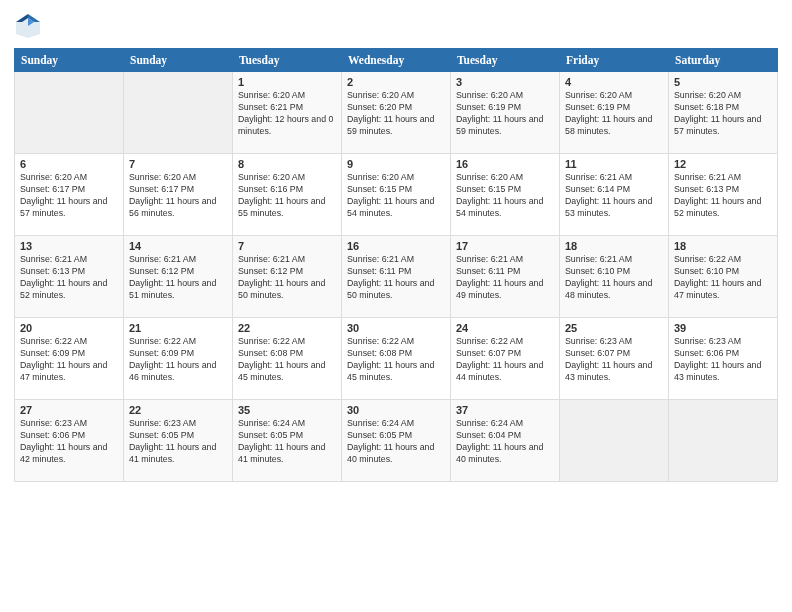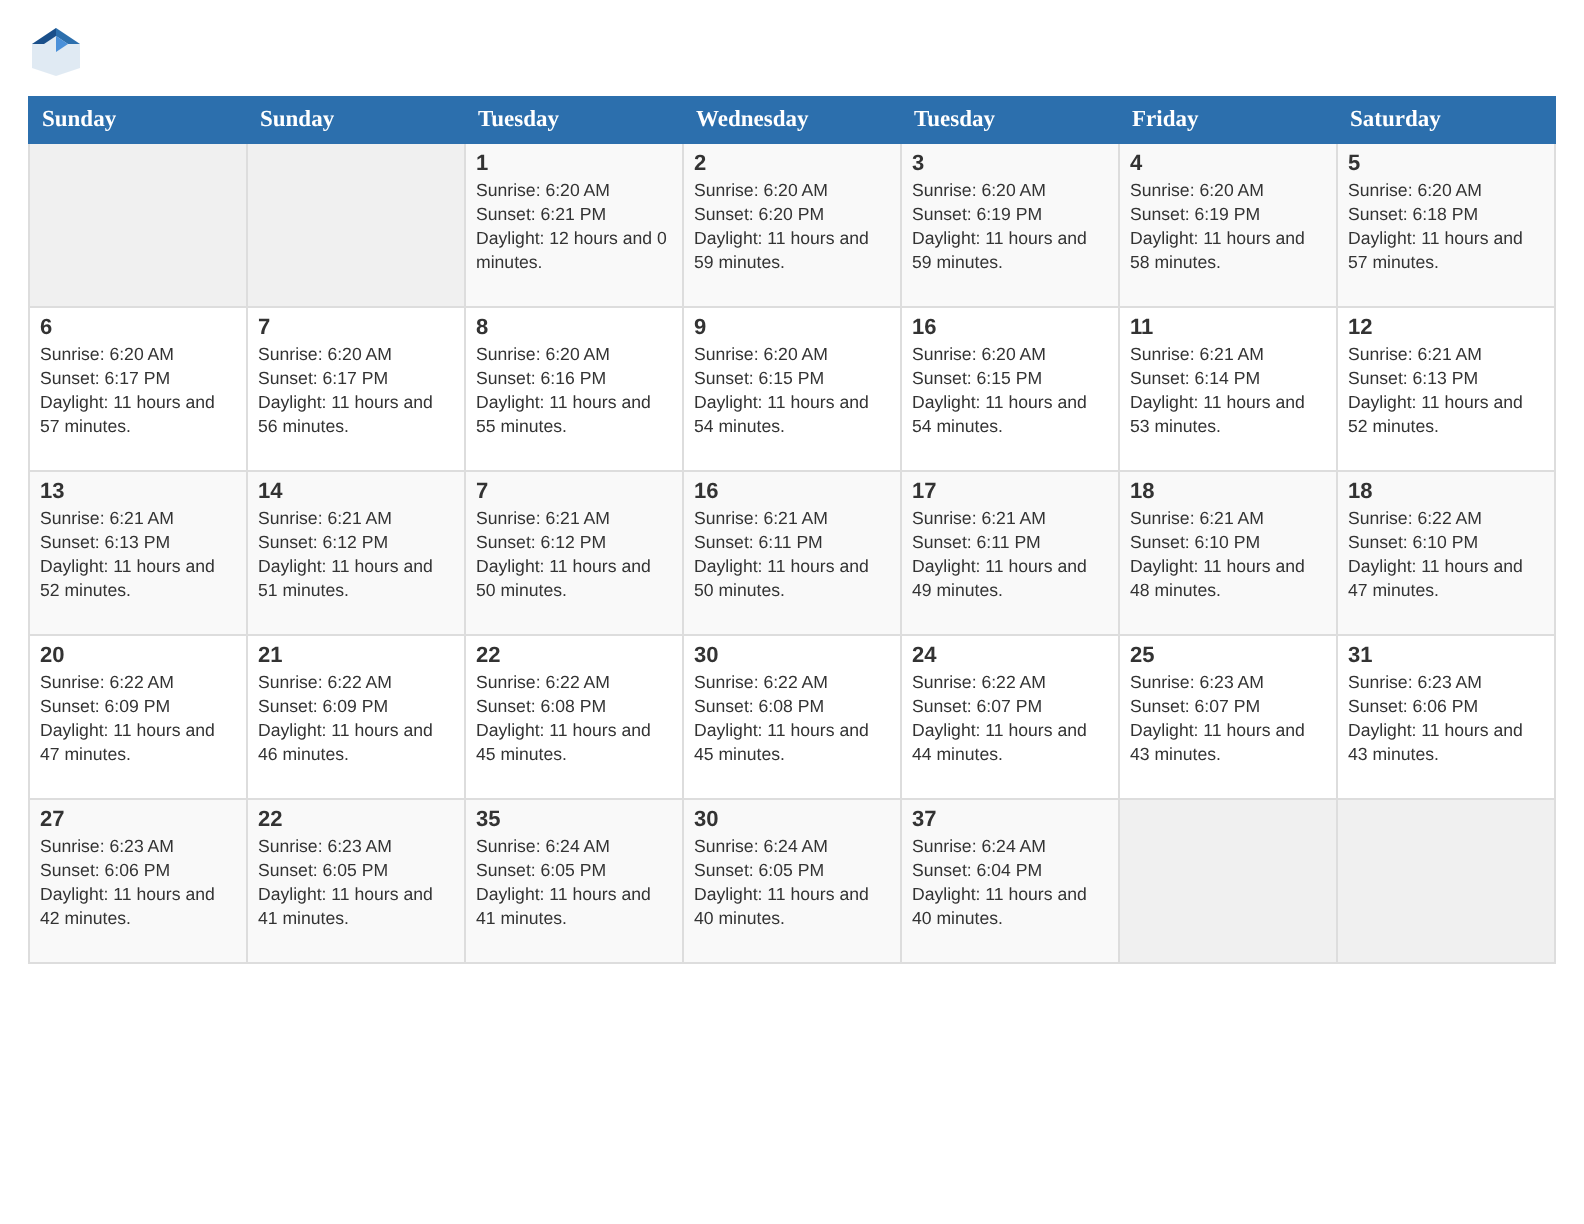--- a/index.html
+++ b/index.html
@@ -168,21 +168,21 @@
           <td><span class="day-num">18</span><span class="cell-text">Sunrise: 6:21 AM<br>Sunset: 6:10 PM<br>Daylight: 11 hours and 48 minutes.</span></td>
           <td><span class="day-num">18</span><span class="cell-text">Sunrise: 6:22 AM<br>Sunset: 6:10 PM<br>Daylight: 11 hours and 47 minutes.</span></td>
         </tr>
         <tr>
           <td><span class="day-num">20</span><span class="cell-text">Sunrise: 6:22 AM<br>Sunset: 6:09 PM<br>Daylight: 11 hours and 47 minutes.</span></td>
           <td><span class="day-num">21</span><span class="cell-text">Sunrise: 6:22 AM<br>Sunset: 6:09 PM<br>Daylight: 11 hours and 46 minutes.</span></td>
           <td><span class="day-num">22</span><span class="cell-text">Sunrise: 6:22 AM<br>Sunset: 6:08 PM<br>Daylight: 11 hours and 45 minutes.</span></td>
           <td><span class="day-num">30</span><span class="cell-text">Sunrise: 6:22 AM<br>Sunset: 6:08 PM<br>Daylight: 11 hours and 45 minutes.</span></td>
           <td><span class="day-num">24</span><span class="cell-text">Sunrise: 6:22 AM<br>Sunset: 6:07 PM<br>Daylight: 11 hours and 44 minutes.</span></td>
           <td><span class="day-num">25</span><span class="cell-text">Sunrise: 6:23 AM<br>Sunset: 6:07 PM<br>Daylight: 11 hours and 43 minutes.</span></td>
-          <td><span class="day-num">31</span><span class="cell-text">Sunrise: 6:23 AM<br>Sunset: 6:06 PM<br>Daylight: 11 hours and 43 minutes.</span></td>
+          <td><span class="day-num">39</span><span class="cell-text">Sunrise: 6:23 AM<br>Sunset: 6:06 PM<br>Daylight: 11 hours and 43 minutes.</span></td>
         </tr>
         <tr>
           <td><span class="day-num">27</span><span class="cell-text">Sunrise: 6:23 AM<br>Sunset: 6:06 PM<br>Daylight: 11 hours and 42 minutes.</span></td>
           <td><span class="day-num">22</span><span class="cell-text">Sunrise: 6:23 AM<br>Sunset: 6:05 PM<br>Daylight: 11 hours and 41 minutes.</span></td>
           <td><span class="day-num">35</span><span class="cell-text">Sunrise: 6:24 AM<br>Sunset: 6:05 PM<br>Daylight: 11 hours and 41 minutes.</span></td>
           <td><span class="day-num">30</span><span class="cell-text">Sunrise: 6:24 AM<br>Sunset: 6:05 PM<br>Daylight: 11 hours and 40 minutes.</span></td>
           <td><span class="day-num">37</span><span class="cell-text">Sunrise: 6:24 AM<br>Sunset: 6:04 PM<br>Daylight: 11 hours and 40 minutes.</span></td>
           <td class="empty"></td>
           <td class="empty"></td>
         </tr>

